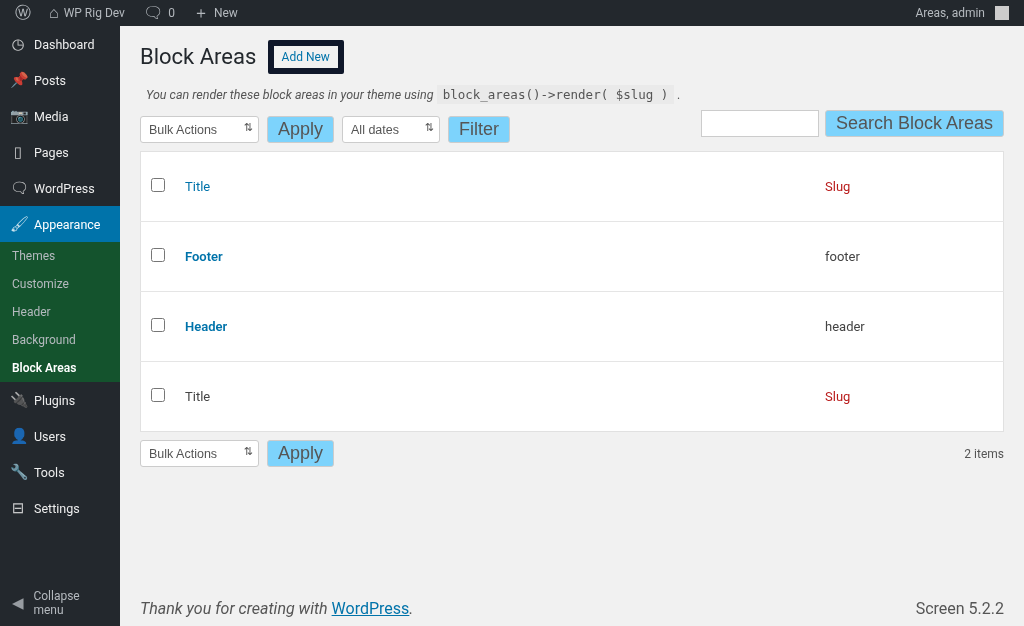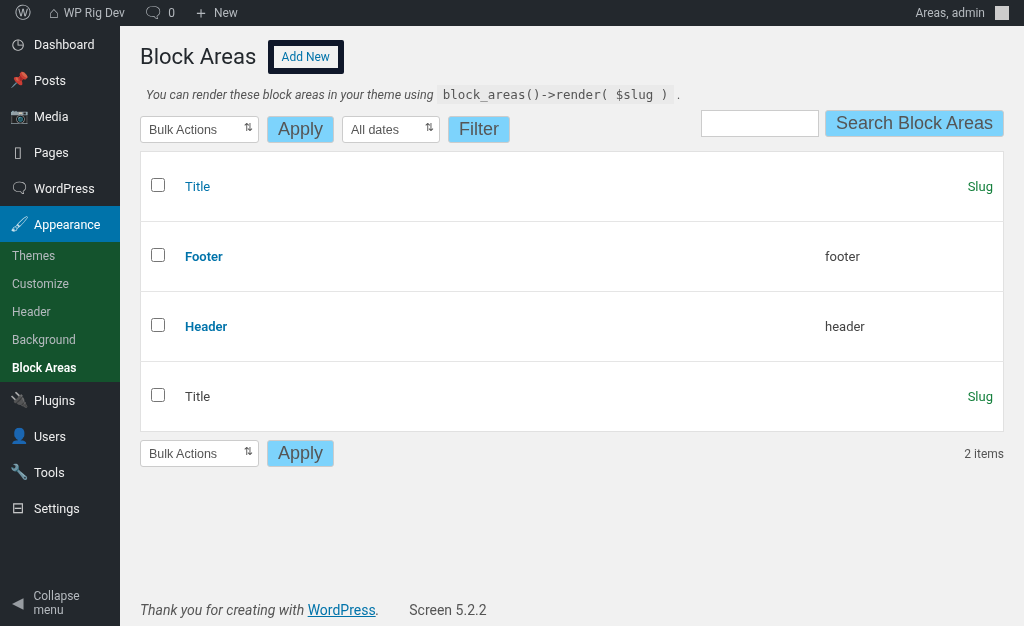--- a/index.html
+++ b/index.html
@@ -89,31 +89,31 @@
 .search-area { position:absolute; top:84px; right:20px; display:flex; gap:6px; }
 .search-input { width:118px; height:27px; border:1px solid #ccc; padding:0 6px; font-size:12px; }
 table.list {
   width:100%; background:#fff; border:1px solid #e1e1e1; border-collapse:collapse;
 }
 table.list th, table.list td {
   text-align:left; padding:26px 10px; font-size:13px; border-bottom:1px solid #e5e5e5;
   font-weight:400;
 }
 table.list thead th { color:#0073aa; }
-table.list thead th.nonlink, table.list tfoot th.nonlink { color:#15803d;text-align:right; }
+table.list thead th.nonlink, table.list tfoot th.nonlink { color:#b91c1c; }
 table.list .cb { width:30px; }
 table.list .title-col { width:640px; }
 table.list tbody a.row-title { color:#0073aa; font-weight:600; }
 table.list tbody tr { height:52px; }
 table.list tfoot th { border-bottom:none; }
 
 .footer {
   position:absolute; bottom:8px; left:20px; right:20px;
-  display:flex; 
-  color:#555; font-size:14px; font-style:italic;gap:30px;
+  display:flex; justify-content:space-between;
+  color:#555; font-size:16px; font-style:italic;gap:30px;
 }
 .footer a { color:#0073aa; text-decoration:underline; font-style:normal; }
 .footer .ver { font-style:normal; }
 input[type=checkbox]{ width:14px; height:14px; border:1px solid #b4b4b4; }
 </style>
 </head>
 <body>
 
 <div class="adminbar">
   <div class="ab-left">

